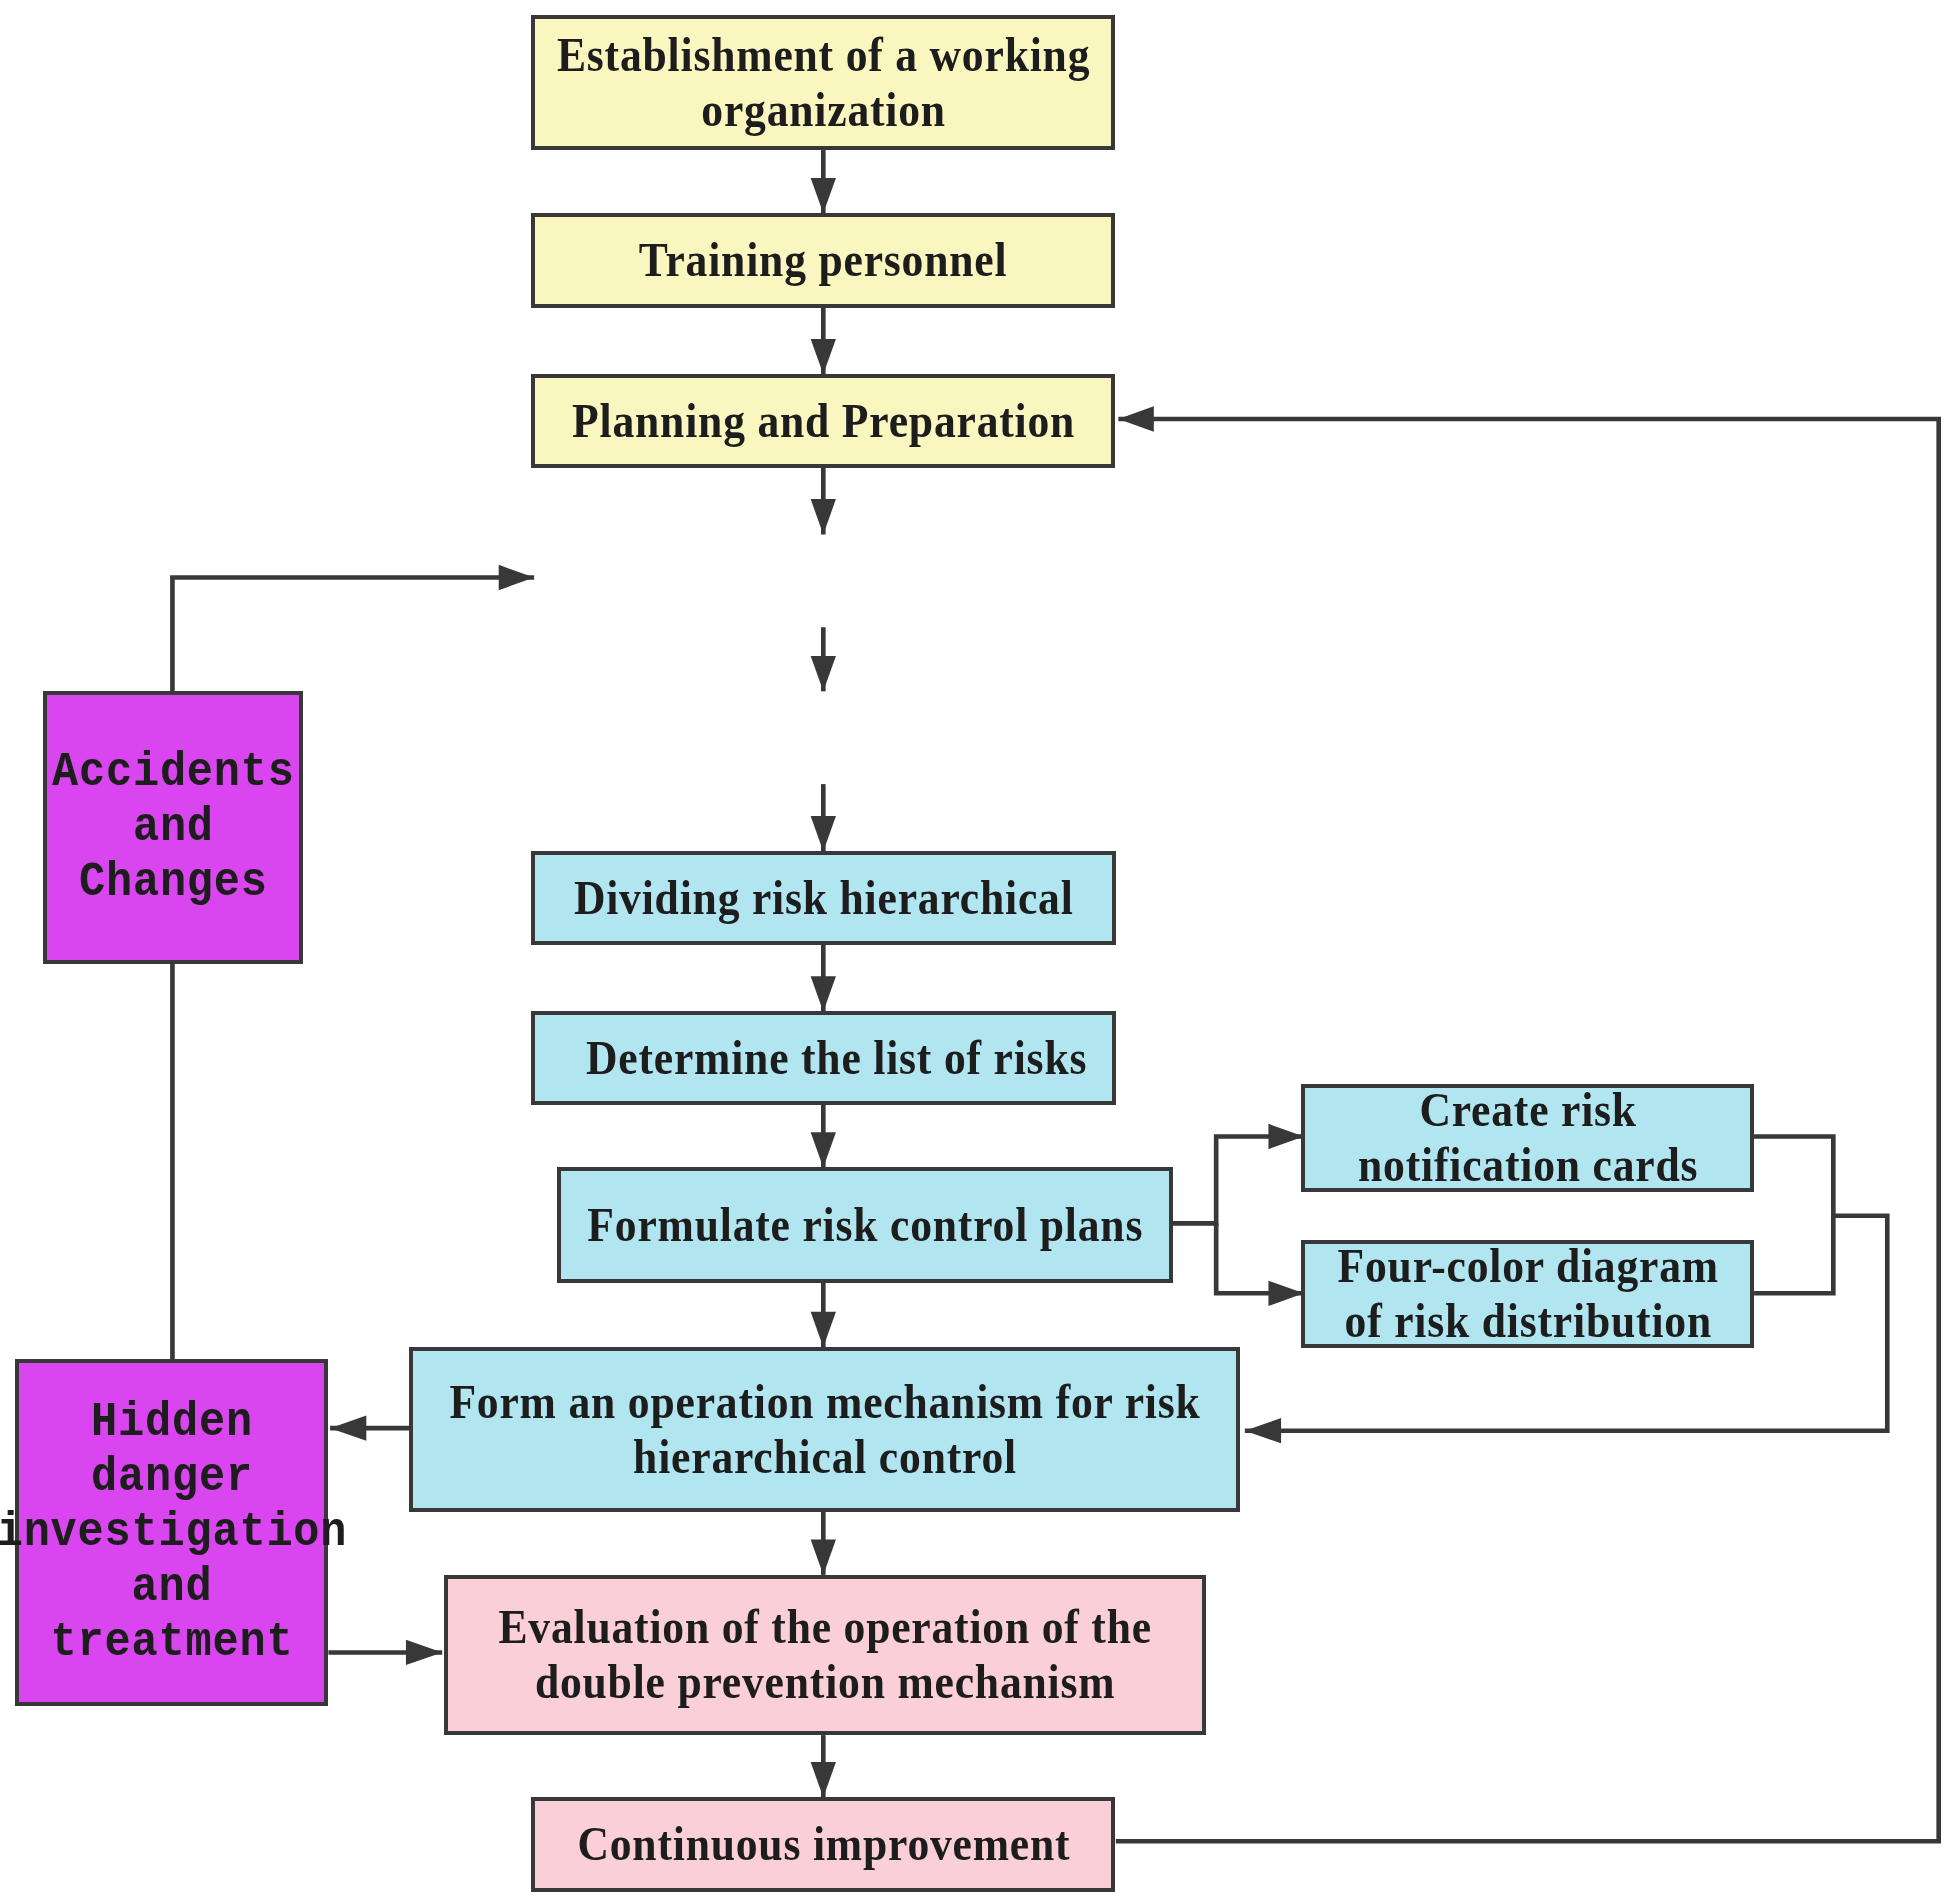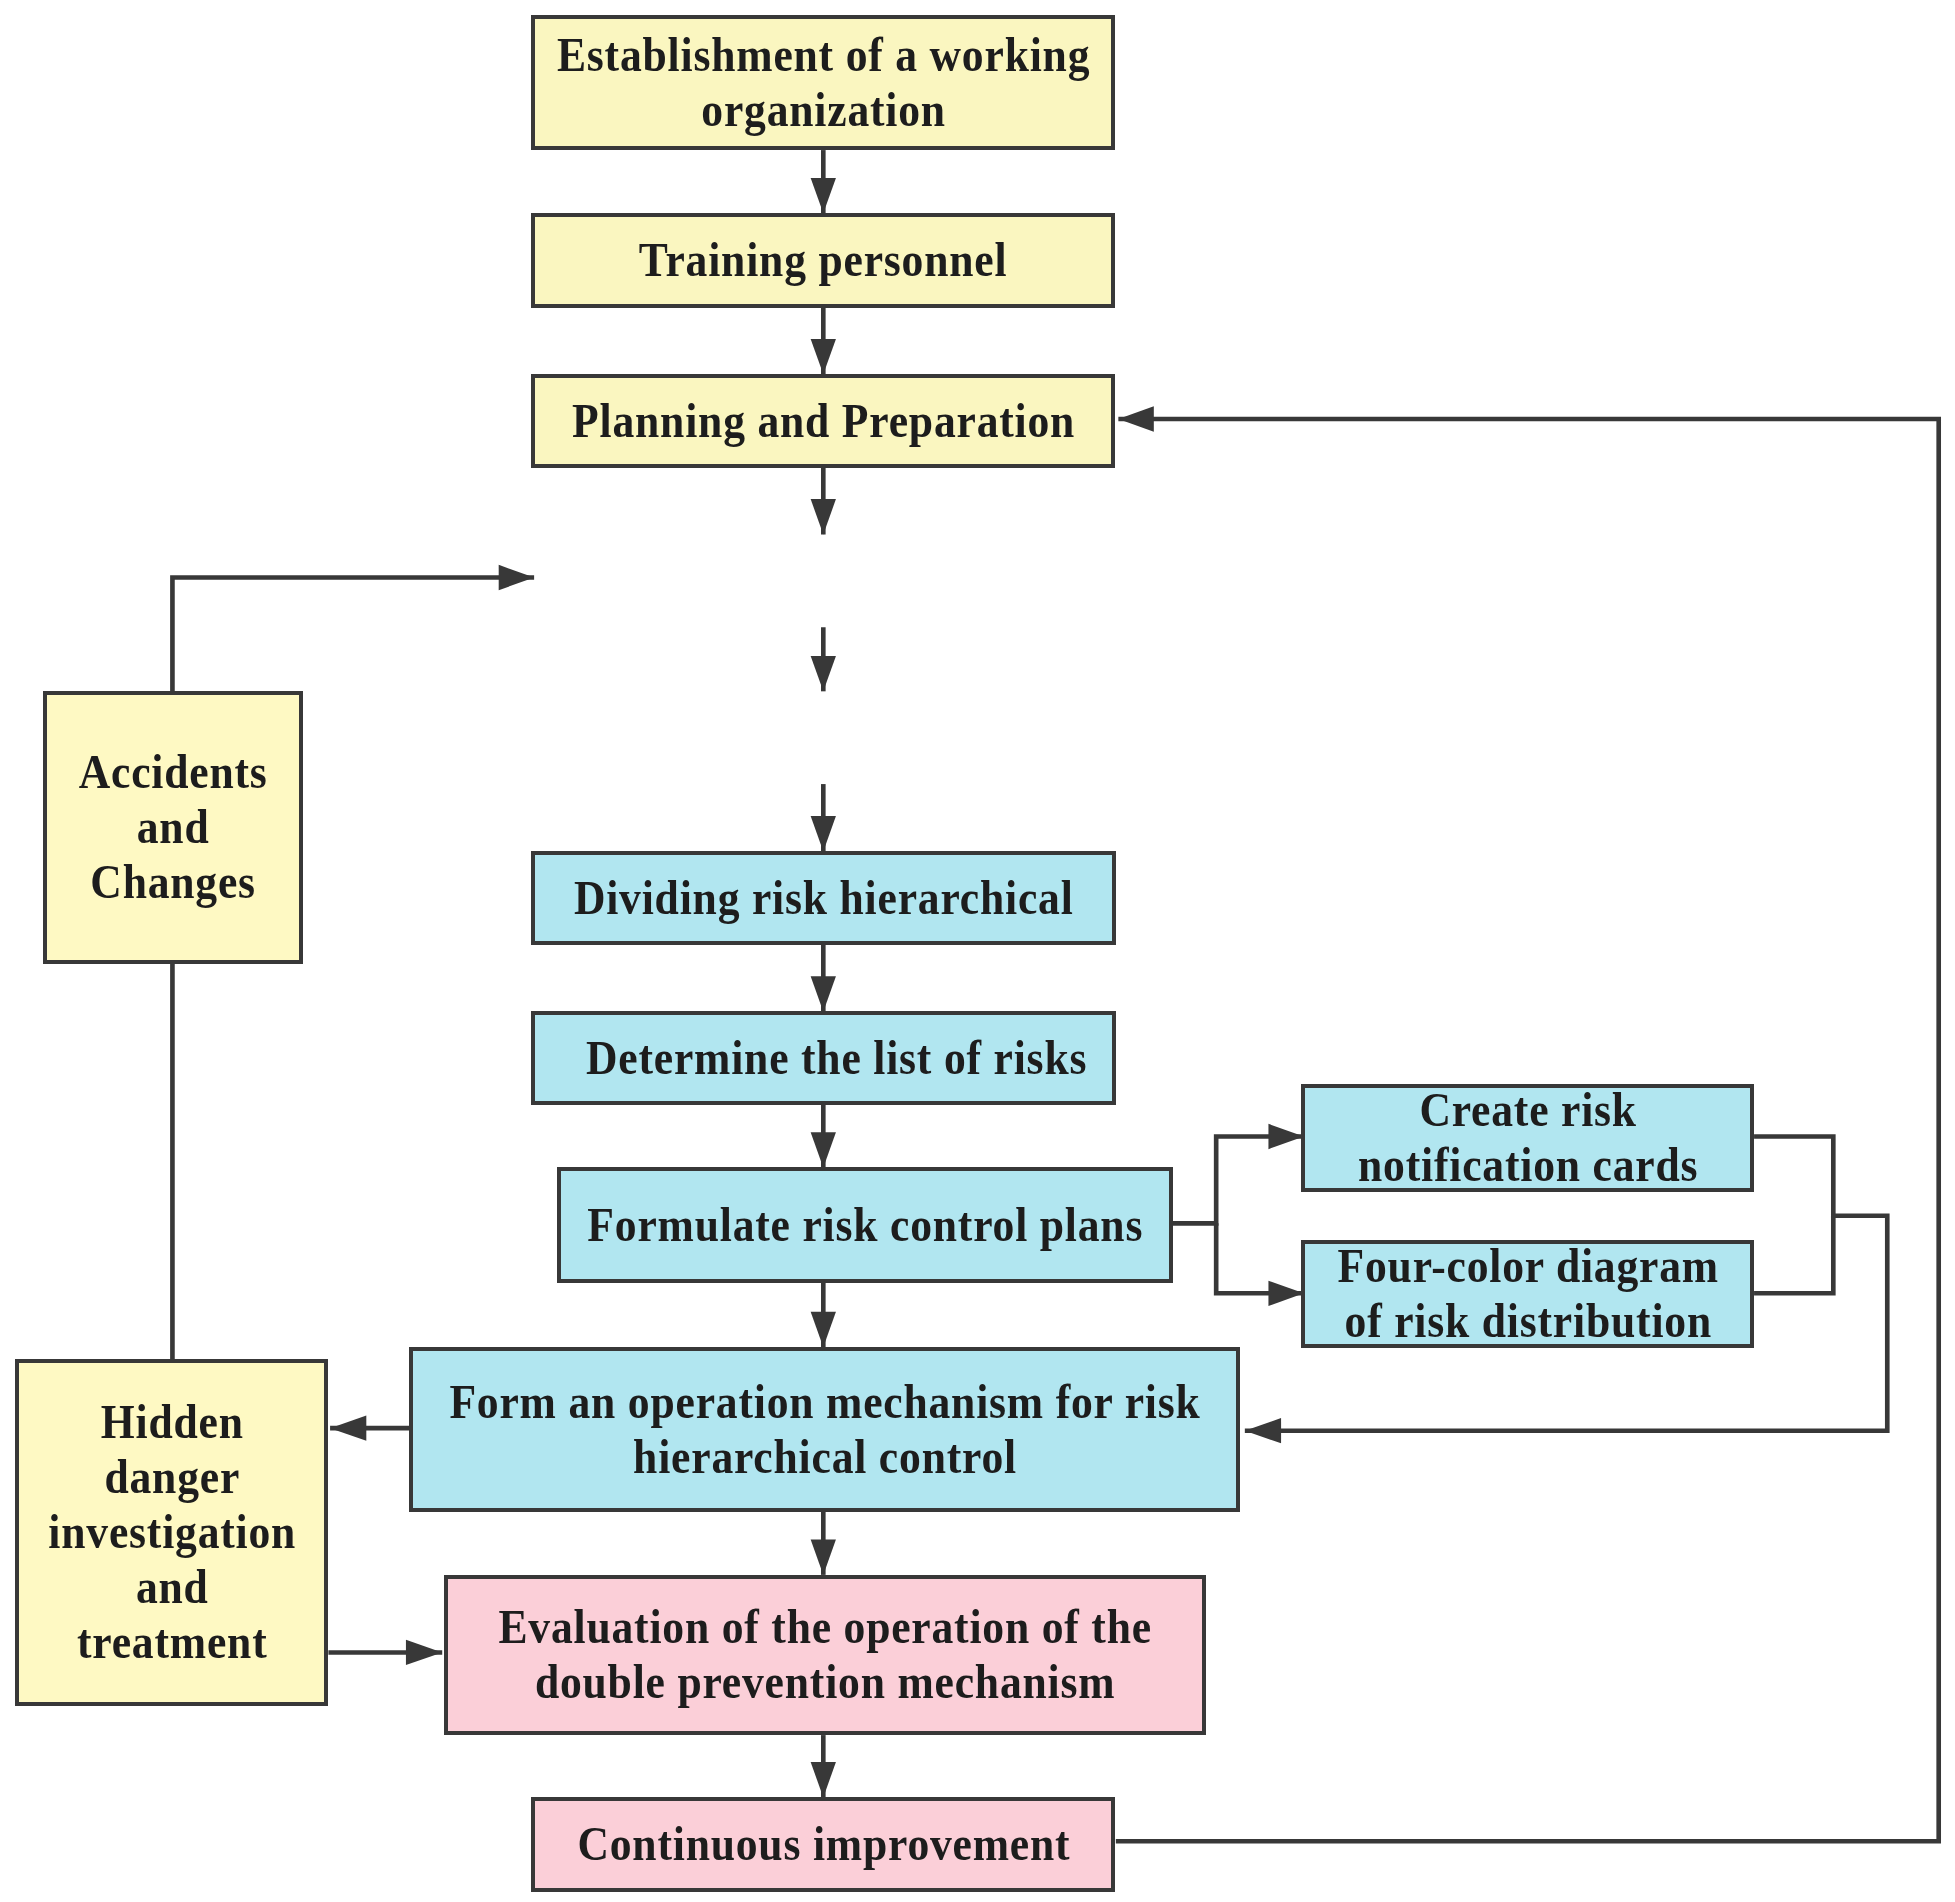--- a/index.html
+++ b/index.html
@@ -9,21 +9,21 @@
   svg#edges{position:absolute;left:0;top:0;width:1956px;height:1902px;display:block;}
   #nodes{position:absolute;left:0;top:0;width:1956px;height:1902px;}
   .node{position:absolute;box-sizing:border-box;border:4.6px solid #383838;
         display:flex;align-items:center;justify-content:center;text-align:center;
         font-weight:bold;color:#1d1d1d;}
   .node .lbl{display:block;white-space:pre;font-size:49px;line-height:1.12;
              letter-spacing:0.9px;margin-left:0.9px;
              transform:scaleX(0.89);transform-origin:50% 50%;}
   .n-yellow{background:#faf6c0;}
   .n-blue{background:#b1e6f0;}
-  .n-green{background:#fef9c3;}
+  .n-green{background:#d946ef;font-family:Liberation Mono, monospace;}
   .n-pink{background:#fbcfd8;}
   #lines{stroke:#383838;stroke-width:5.5;fill:none;stroke-linecap:butt;stroke-linejoin:miter;}
   #heads{fill:#383838;stroke:none;}
 </style>
 </head>
 <body>
 
 <div id="page">
 
   <svg id="edges" viewBox="0 0 2319 2256">

